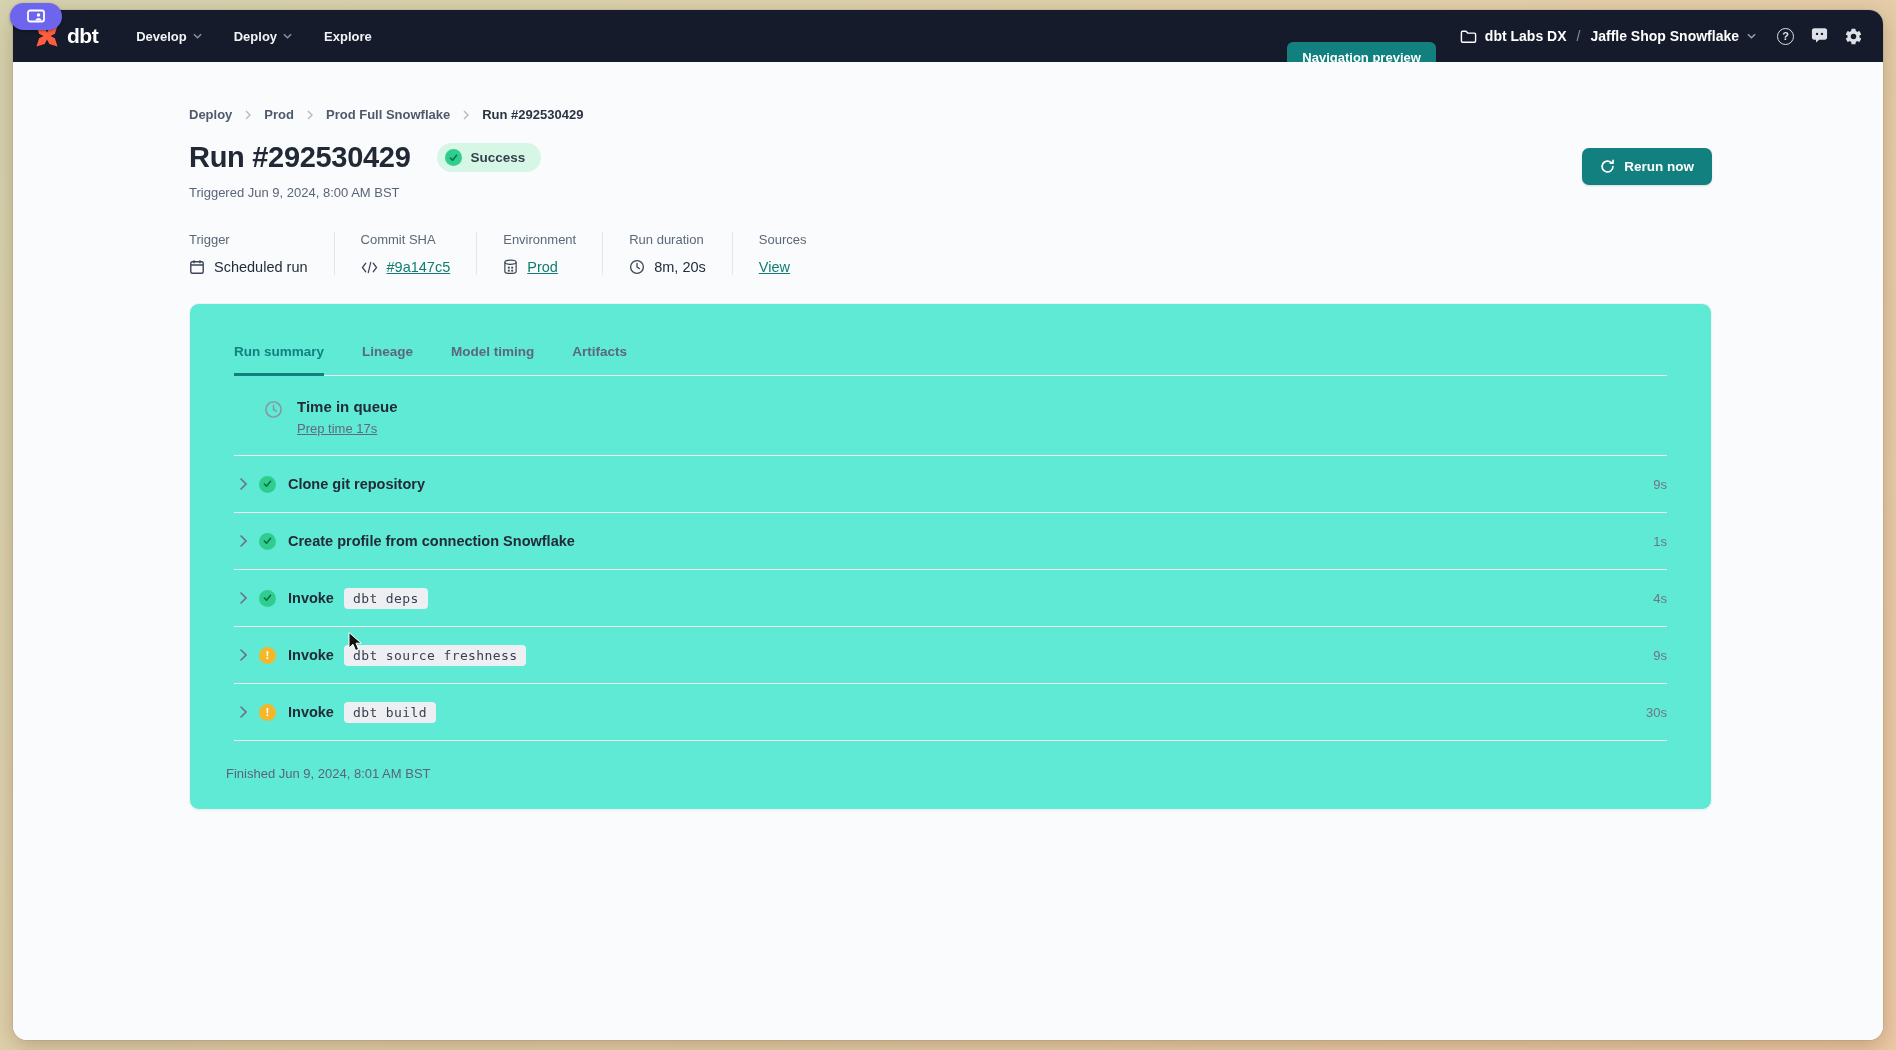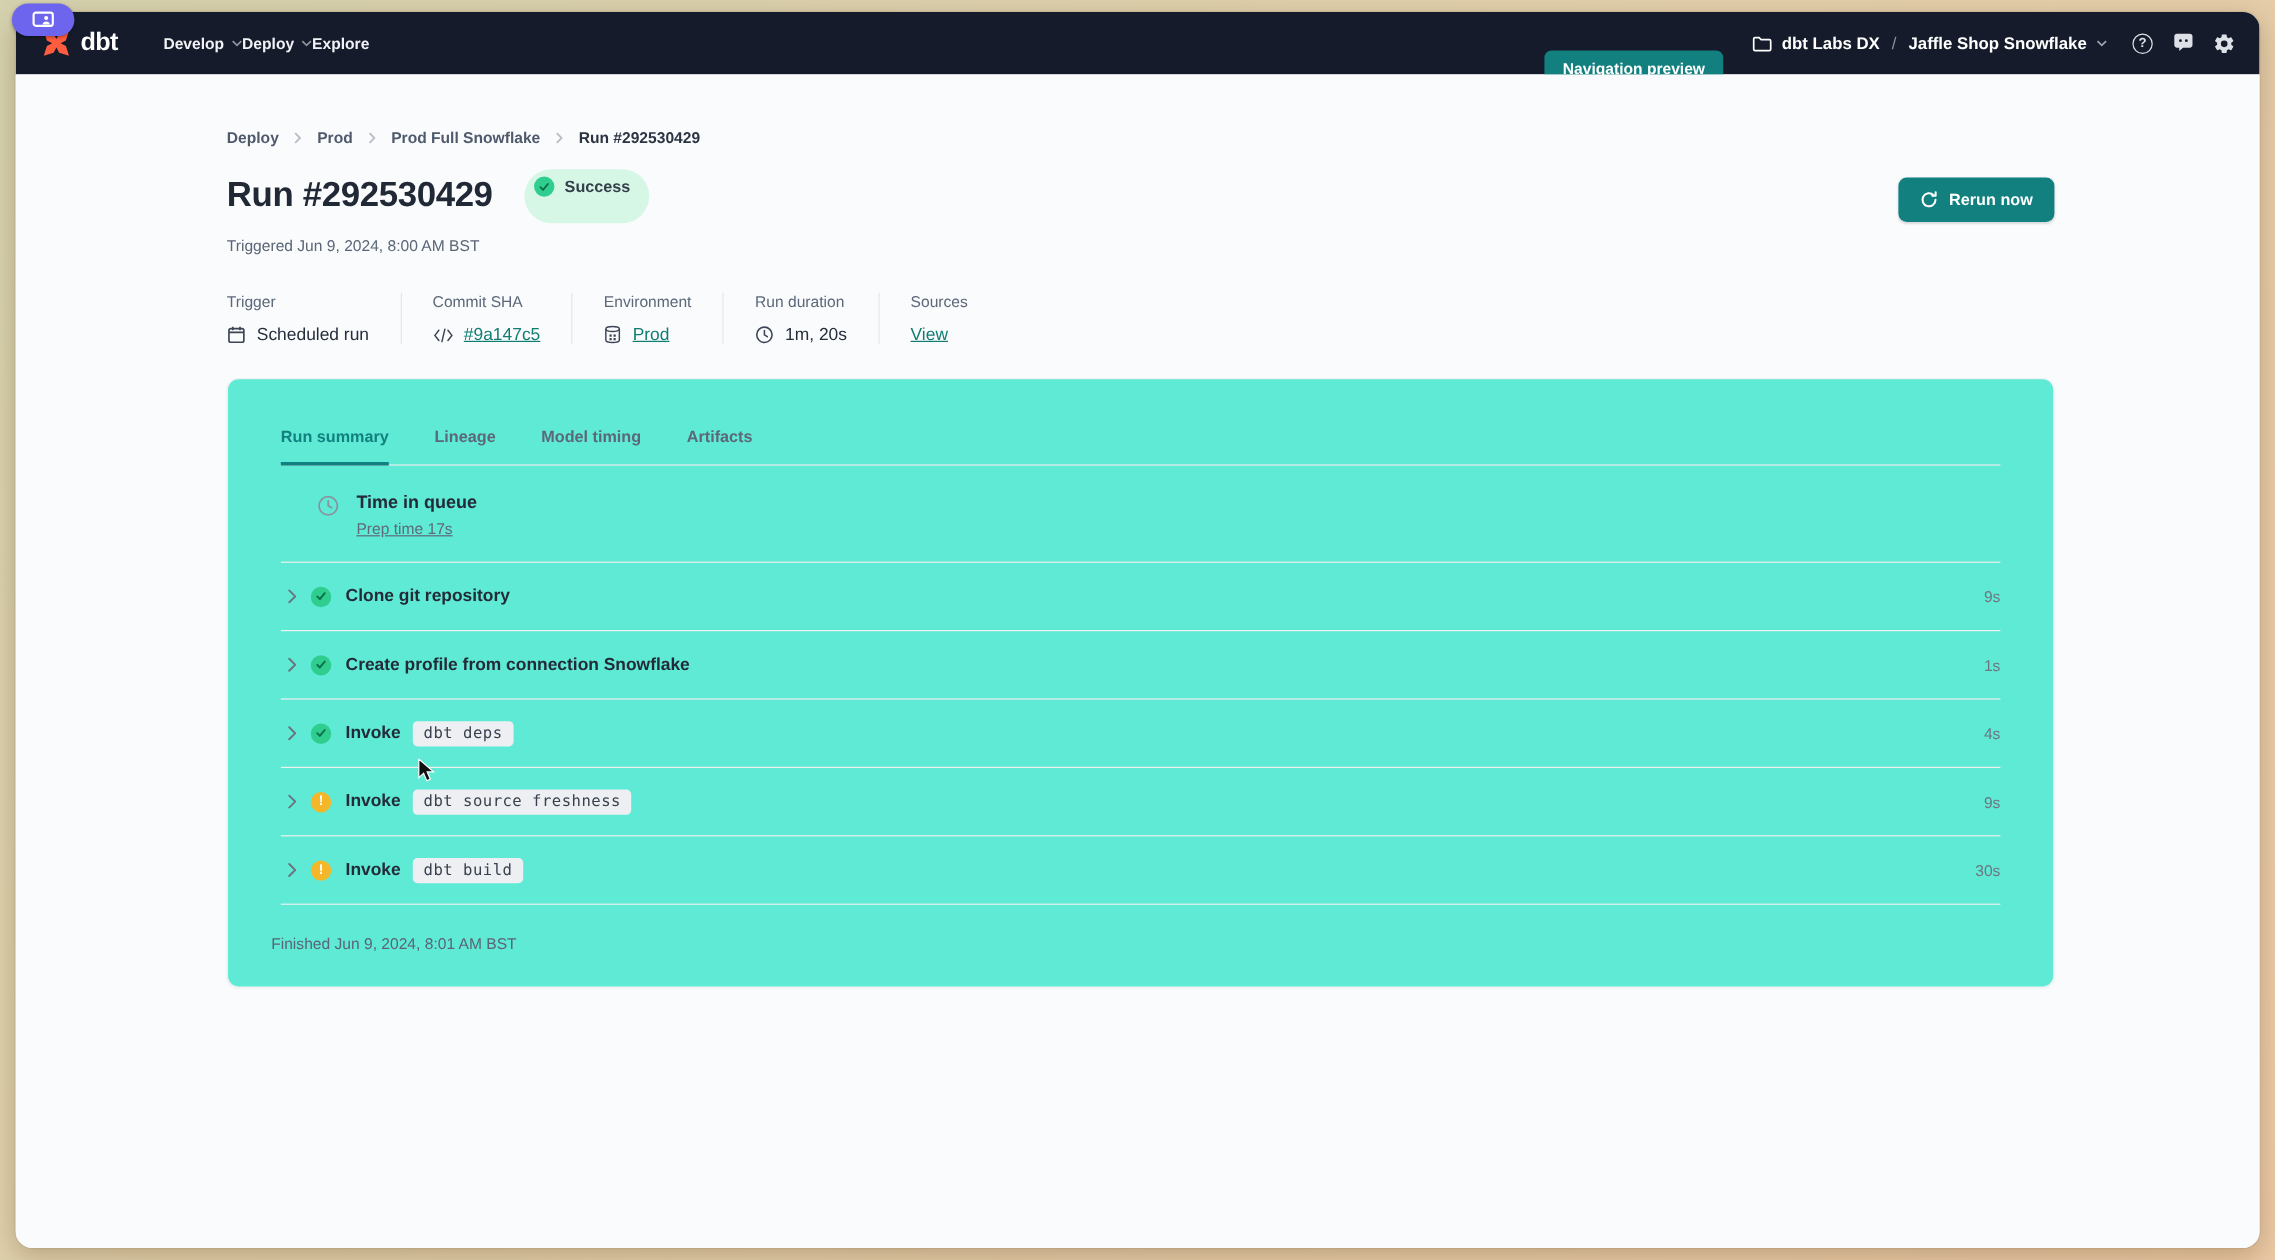--- a/index.html
+++ b/index.html
@@ -14,21 +14,21 @@
     border-radius:14px; overflow:hidden; background:#fafbfc;
     box-shadow: 0 6px 22px rgba(110,80,40,.35), 0 0 0 1px rgba(0,0,0,.06);
   }
   
   .navbar {
     height:52px; background: var(--navbar-bg,#161b2b);
     display:flex; align-items:center; padding:0 20px;
   }
   .brand { display:flex; align-items:center; gap:6px; margin-right:38px; cursor:pointer; }
   .brand-text { color:#fff; font-size:21px; font-weight:700; letter-spacing:-0.5px; }
-  .nav-menu { display:flex; align-items:center; }
+  .nav-menu { display:flex; align-items:center; gap:32px; }
   .nav-item { display:flex; align-items:center; gap:6px; color:#f1f3f6; font-size:13px; font-weight:700; cursor:pointer; }
   .nav-item svg { opacity:.65; }
   .nav-spacer { flex:1; }
   .preview-btn {
     background: var(--accent,#138080); color:#fff; border:none; border-radius:6px;
     font-family:inherit; font-size:13px; font-weight:700; padding:8px 15px; margin-right:24px; cursor:pointer;margin-top:43px;
   }
   .account-picker { display:flex; align-items:center; gap:8px; color:#fff; font-size:14px; font-weight:700; cursor:pointer; }
   .account-sep { color:#8791a3; font-weight:400; padding:0 2px; }
   .nav-icons { display:flex; align-items:center; gap:15px; margin-left:20px; color:#dde0e6; }
@@ -48,21 +48,21 @@
   .page { position:relative; height:982px; background:#fafbfc; }
   .content { position:absolute; left:176px; top:0; width:1523px; }
   .breadcrumb { margin-top:45px; display:flex; align-items:center; gap:13px; font-size:13px; font-weight:600; color:#4e5a6c; }
   .crumb { cursor:pointer; }
   .crumb.current { color:#2b3442; cursor:default; }
   .crumb-sep { display:flex; color:#b7bdc7; }
   .title-row { margin-top:19px; display:flex; align-items:center; gap:26px; }
   .run-title { font-size:29px; font-weight:700; color:#212936; letter-spacing:-0.3px; }
   .status-badge {
     display:inline-flex; align-items:center; gap:9px;
-    background: var(--badge-bg,#d7f7e6); border-radius:999px; padding:6px 16px 22px 8px;
+    background: var(--badge-bg,#d7f7e6); border-radius:999px; padding:6px 16px 6px 8px;
     font-size:13.5px; font-weight:600; color:#333f4b;
   }
   .dot-success, .step-ic.success {
     width:17px; height:17px; border-radius:50%; background:var(--success,#2fce8f);
     display:flex; align-items:center; justify-content:center; flex:none;
   }
   .triggered { margin-top:11px; font-size:13px; color:#5a6577; }
   .rerun-btn {
     position:absolute; right:0; top:86px;
     display:flex; align-items:center; gap:9px;
@@ -274,21 +274,21 @@
         </div>
         <div class="meta-item">
           <div class="meta-label">Run duration</div>
           <div class="meta-value">
             <span class="mic">
               <svg width="16" height="16" viewBox="0 0 16 16" fill="none">
                   <circle cx="8" cy="8" r="6.4" stroke="#3c4556" stroke-width="1.3"></circle>
                   <path d="M8 4.4V8l2.4 1.6" stroke="#3c4556" stroke-width="1.3" stroke-linecap="round"></path>
                 </svg>
             </span>
-            <span>1m, 20s</span>
+            <span>8m, 20s</span>
           </div>
         </div>
         <div class="meta-item">
           <div class="meta-label">Sources</div>
           <div class="meta-value">
             <a class="link">View</a>
           </div>
         </div>
       </div>
 

